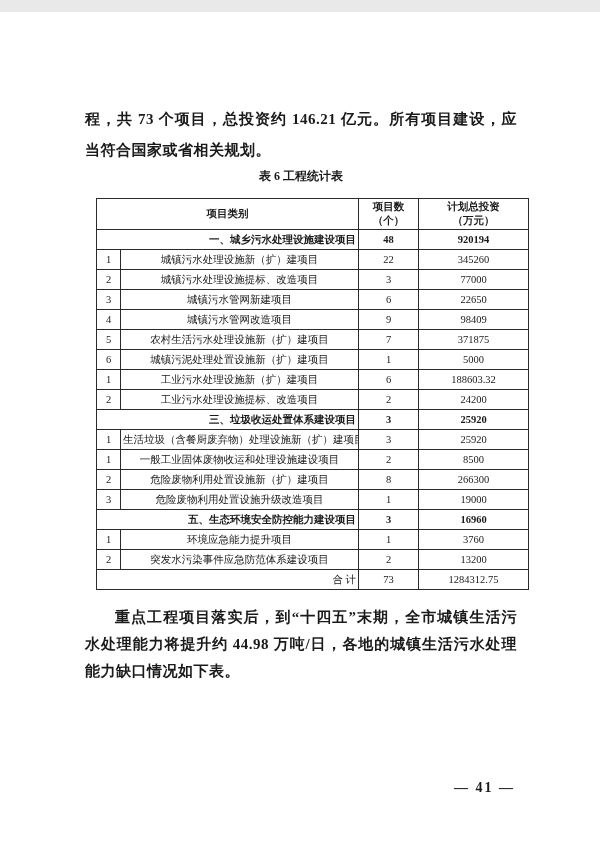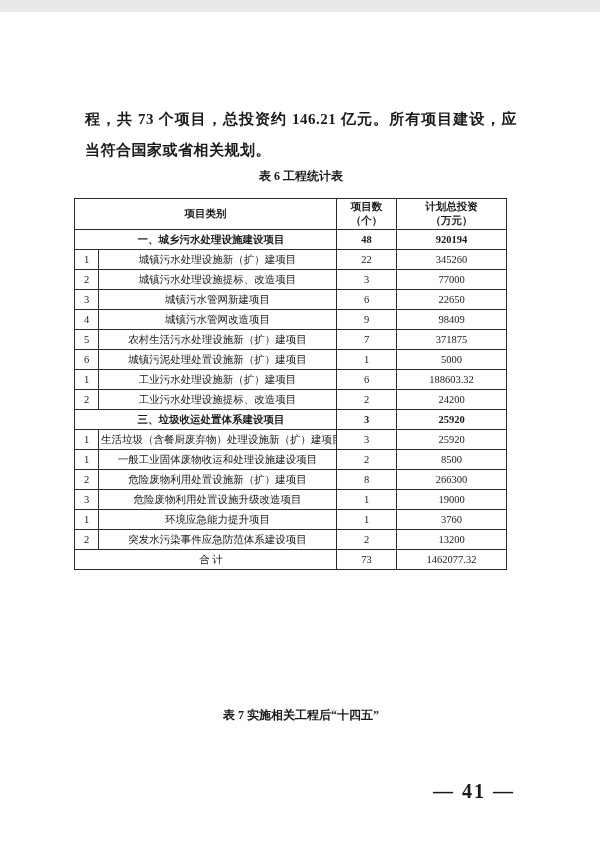--- a/index.html
+++ b/index.html
@@ -21,39 +21,39 @@
   #para-intro { top:92px; }
   #para-followup { top:592px; line-height:27px; text-indent:2em; }
   .table-caption {
     position:absolute; left:85px; width:432px;
     text-align:center; font-size:12px; font-weight:bold;
     margin:0;
   }
   #t6-caption { top:156px; }
   #t7-caption { top:690px; line-height:26px; }
   table.stat {
-    position:absolute; left:74px; top:186px;
+    position:absolute; left:96px; top:186px;
     width:432px; border-collapse:collapse;
     font-size:10.5px; table-layout:fixed;
   }
   table.stat th, table.stat td {
     border:1px solid #2b2b2b;
     padding:1px 2px;
     text-align:center;
     height:17px;
     overflow:hidden; white-space:nowrap;
   }
   table.stat thead th { font-weight:bold; height:15px; font-size:10.5px; }
   table.stat thead th.two-line { line-height:14px; }
   tr.section td { font-weight:bold; }
-  tr.section td.cat, tr.total td.cat { text-align:center; padding-left:13px; }
+  tr.section td.cat, tr.total td.cat { text-align:right; padding-left:13px; }
   tr.total td { font-weight:normal; }
   .page-number {
     position:absolute; right:85px; top:768px;
-    font-size:20px; font-weight:600; letter-spacing:2px;
+    font-size:14px; font-weight:600; letter-spacing:2px;
   }
   col.c-num { width:24px; }
   col.c-cat { width:238px; }
   col.c-cnt { width:60px; }
   col.c-inv { width:110px; }
 </style>
 </head>
 <body>
 
 <div class="page">
@@ -158,42 +158,48 @@
           <td class="cat">危险废物利用处置设施新（扩）建项目</td>
           <td class="cnt">8</td>
           <td class="inv">266300</td>
         </tr>
         <tr>
           <td class="num">3</td>
           <td class="cat">危险废物利用处置设施升级改造项目</td>
           <td class="cnt">1</td>
           <td class="inv">19000</td>
         </tr>
+        <tr class="section">
+          <td class="cat" colspan="2">五、生态环境安全防控能力建设项目</td>
+          <td class="cnt">3</td>
+          <td class="inv">16960</td>
+        </tr>
         <tr>
           <td class="num">1</td>
           <td class="cat">环境应急能力提升项目</td>
           <td class="cnt">1</td>
           <td class="inv">3760</td>
         </tr>
         <tr>
           <td class="num">2</td>
           <td class="cat">突发水污染事件应急防范体系建设项目</td>
           <td class="cnt">2</td>
           <td class="inv">13200</td>
         </tr>
       </tbody>
     <tfoot>
       <tr class="total">
         <td class="cat" colspan="2">合  计</td>
         <td>73</td>
-        <td>1462077.32</td>
+        <td>1284312.75</td>
       </tr>
     </tfoot>
   </table>
 
+  <p class="para" id="para-followup">重点工程项目落实后，到“十四五”末期，全市城镇生活污水处理能力将提升约 44.98 万吨/日，各地的城镇生活污水处理能力缺口情况如下表。</p>
 
   <div class="table-caption" id="t7-caption">
-    <span>表 7  实施相关工程后“十四五”</span><br>
+    <br>
   </div>
 
   <div class="page-number">— 41 —</div>
 
 </div>
 
 </body></html>

